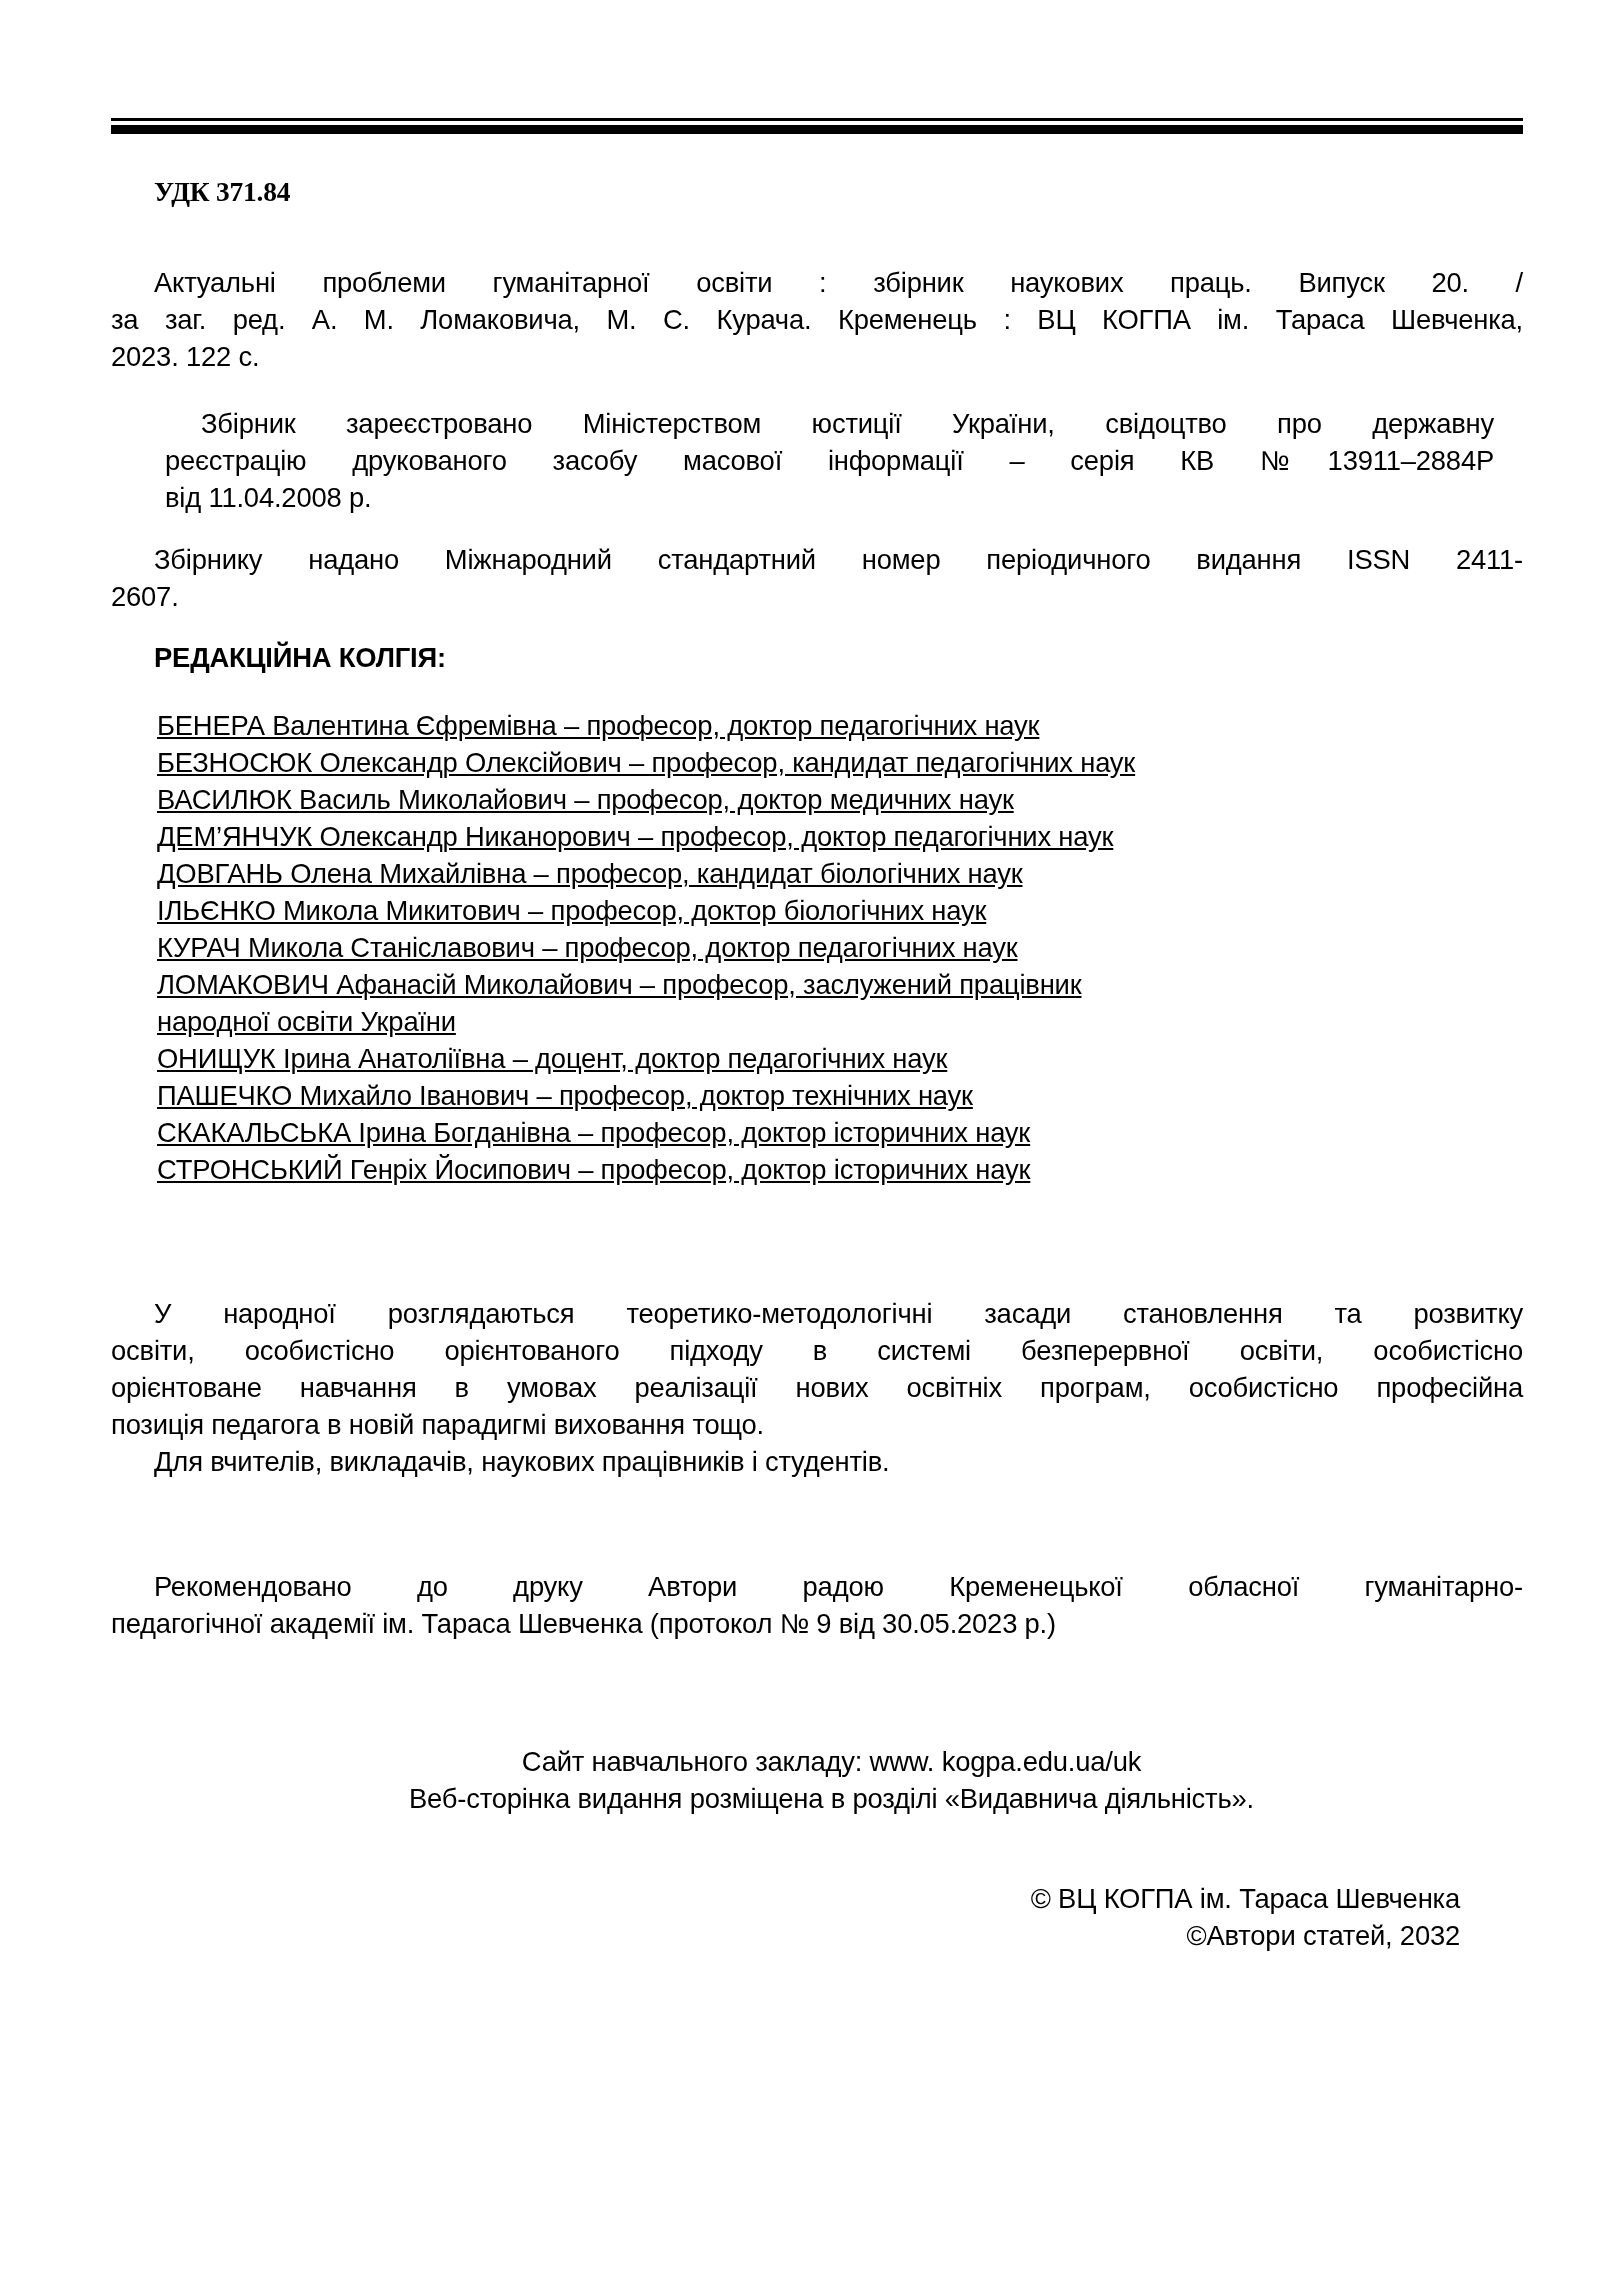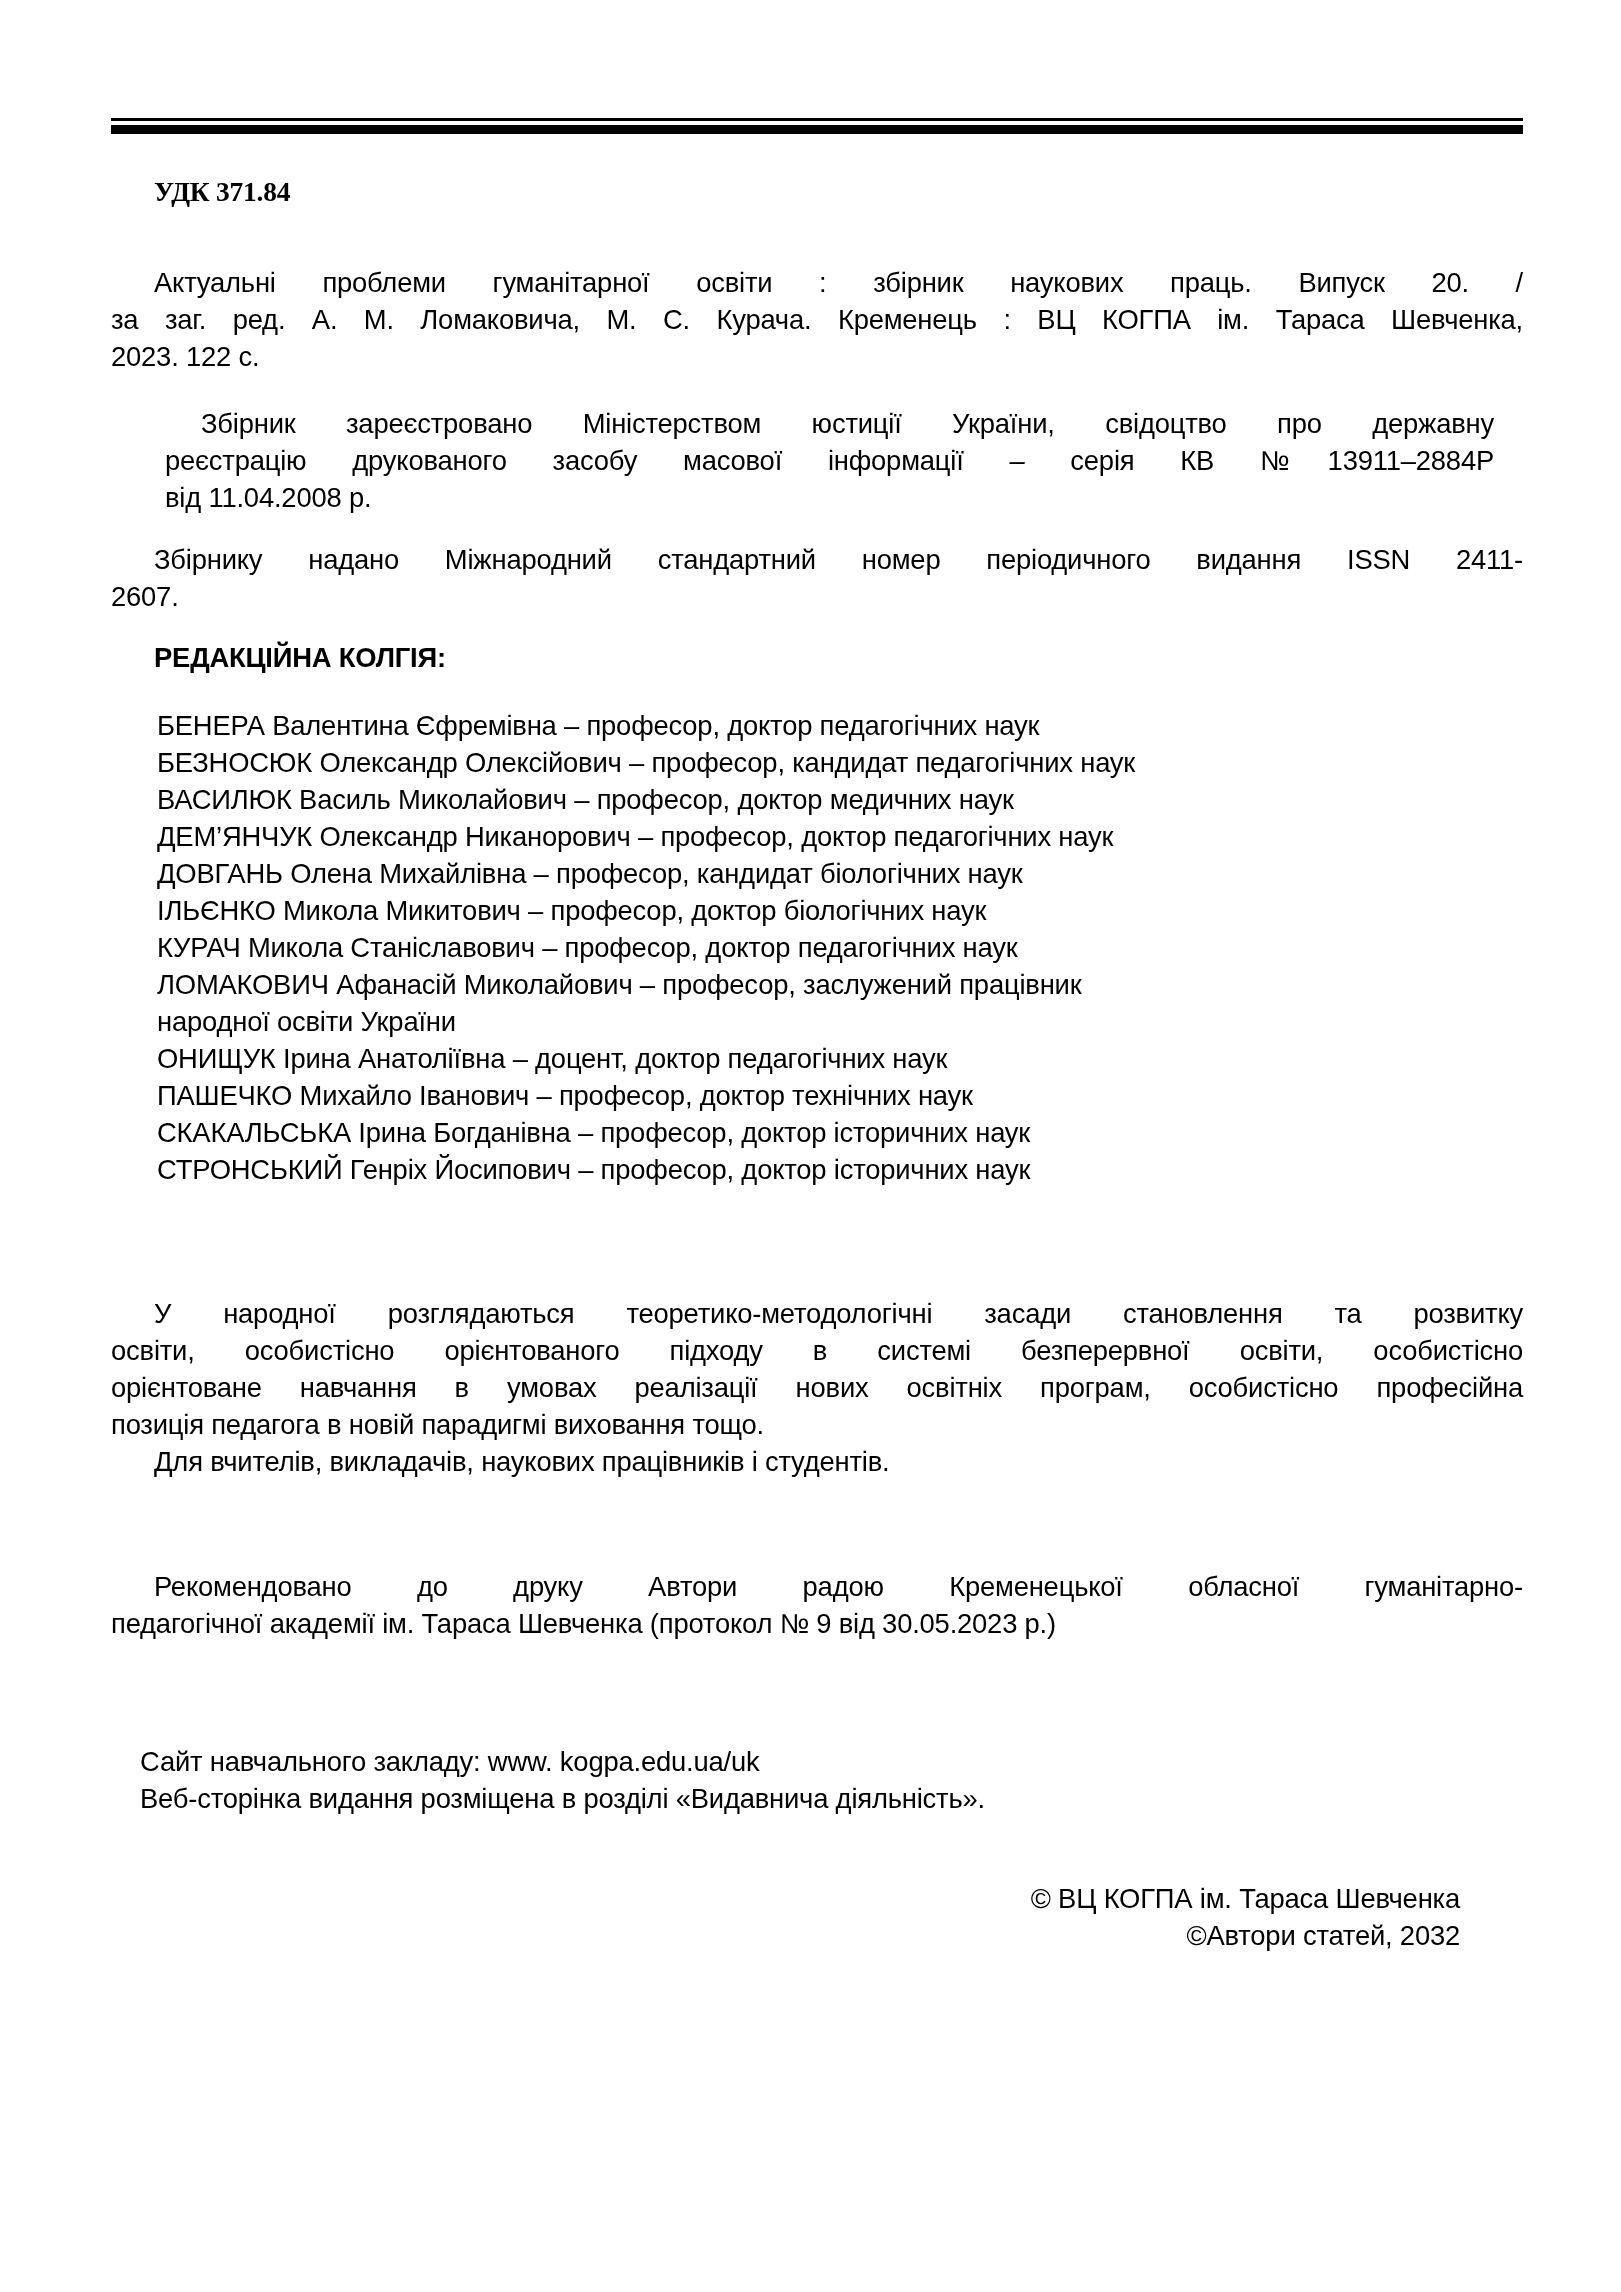--- a/index.html
+++ b/index.html
@@ -21,28 +21,28 @@
   .jl{text-align:justify;text-align-last:justify;}
   .udc{margin:40px 0 0 43px;font-weight:bold;font-family:Liberation Serif, serif;}
   .citation{margin-top:53px;}
   .cit1{text-indent:43px;}
   .b{font-weight:normal;}
   .registration{margin:30px 29px 0 54px;}
   .reg1{text-indent:36px;}
   .issn{margin-top:25.5px;}
   .issn1{text-indent:43px;}
   .board-heading{margin:23.5px 0 0 43px;font-weight:bold;}
-  .editors{margin:31px 0 0 46px;}
+  .editors{margin:31px 0 0 46px;text-decoration:underline;}
   .editors .editor-line{white-space:nowrap;}
   .abstract{margin-top:107px;}
   .abs1{text-indent:43px;}
   .audience{text-indent:43px;}
   .recommend{margin-top:88px;}
   .rec1{text-indent:43px;}
-  .site{margin:101px 0 0 29px;}
+  .site{margin:101px 0 0 29px;text-align:center;}
   .copyright{margin:63px 63px 0 0;text-align:right;}
 </style>
 </head>
 <body>
 
 <div class="content">
 
   <div class="rule">
     <div class="thin"></div>
     <div class="gap"></div>

